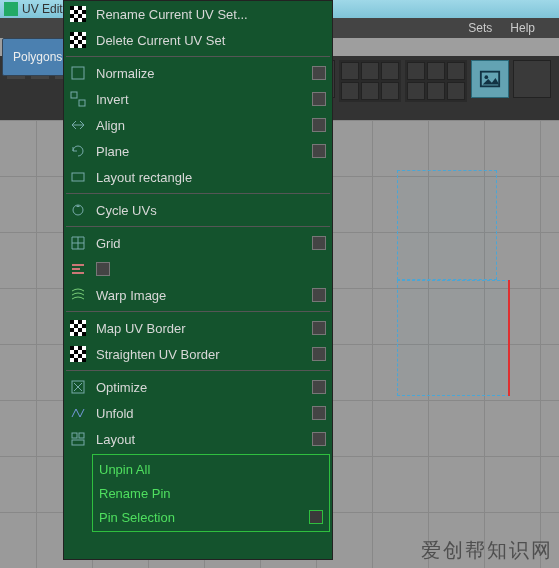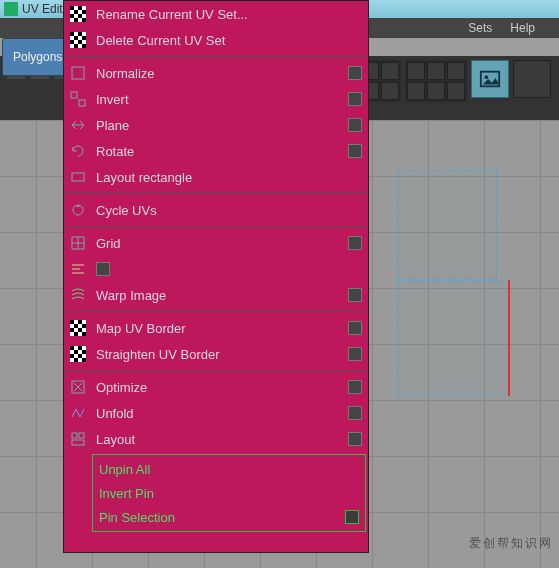--- a/index.html
+++ b/index.html
@@ -112,25 +112,25 @@
     background: rgba(70,150,200,0.03);
   }
   .red-line {
     position: absolute;
     width: 2px; background: #e03030;
   }
   
   .dropdown {
     position: absolute;
     left: 63px; top: 0;
-    width: 306px;
-    background: #be185d;
+    width: 270px;
+    background: #14532d;
     border: 1px solid #222;
     z-index: 50;
-    padding-bottom: 12px;
+    padding-bottom: 19px;
   }
   .menu-item {
     display: flex;
     align-items: center;
     height: 26px;
     padding: 0 6px 0 4px;
     color: #d8d8d8;
     font-size: 13px;
   }
   .menu-item .mi-icon {
@@ -163,23 +163,23 @@
   }
   .pin-item .mi-label { flex:1; }
   .pin-item .mi-opt {
     width: 14px; height: 14px;
     border: 1px solid #2fbf3f;
     background: #3a3a3a;
   }
   
   .watermark {
     position: absolute;
-    right: 6px; bottom: 16px;
+    right: 6px; bottom: 4px;
     color: rgba(60,60,60,0.8);
-    font-size: 12px;
+    font-size: 20px;
     font-family: Liberation Sans, sans-serif;
     letter-spacing: 2px;
   }
   
   .checker {
     width: 16px; height: 16px;
     background-image:
       linear-gradient(45deg,#fff 25%,transparent 25%,transparent 75%,#fff 75%),
       linear-gradient(45deg,#fff 25%,#000 25%,#000 75%,#fff 75%);
     background-size: 8px 8px;
@@ -280,31 +280,31 @@
     </div>
     <div class="mi-label">Invert</div>
     <div class="mi-opt"></div>
   </div>
   <div class="menu-item">
     <div class="mi-icon">
       <svg viewBox="0 0 16 16">
           <path d="M2 8 H14 M6 4 L2 8 L6 12 M10 4 L14 8 L10 12" stroke="#7aa" fill="none"></path>
         </svg>
     </div>
-    <div class="mi-label">Plane</div>
+    <div class="mi-label">Align</div>
     <div class="mi-opt"></div>
   </div>
   <div class="menu-item">
     <div class="mi-icon">
       <svg viewBox="0 0 16 16">
           <path d="M3 8 A5 5 0 1 1 8 13" stroke="#7aa" fill="none"></path>
           <path d="M3 4 L3 8 L7 8" stroke="#7aa" fill="none"></path>
         </svg>
     </div>
-    <div class="mi-label">Rotate</div>
+    <div class="mi-label">Plane</div>
     <div class="mi-opt"></div>
   </div>
   <div class="menu-item">
     <div class="mi-icon">
       <svg viewBox="0 0 16 16">
           <rect x="2" y="4" width="12" height="8" fill="none" stroke="#7aa"></rect>
         </svg>
     </div>
     <div class="mi-label">Layout rectangle</div>
   </div>
@@ -394,21 +394,21 @@
     </div>
     <div class="mi-label">Layout</div>
     <div class="mi-opt"></div>
   </div>
 
   <div class="pin-group">
     <div class="pin-item">
       <div class="mi-label">Unpin All</div>
     </div>
     <div class="pin-item">
-      <div class="mi-label">Invert Pin</div>
+      <div class="mi-label">Rename Pin</div>
     </div>
     <div class="pin-item">
       <div class="mi-label">Pin Selection</div>
       <div class="mi-opt"></div>
     </div>
   </div>
 
 </div>
 
 <div class="watermark">爱创帮知识网</div>

